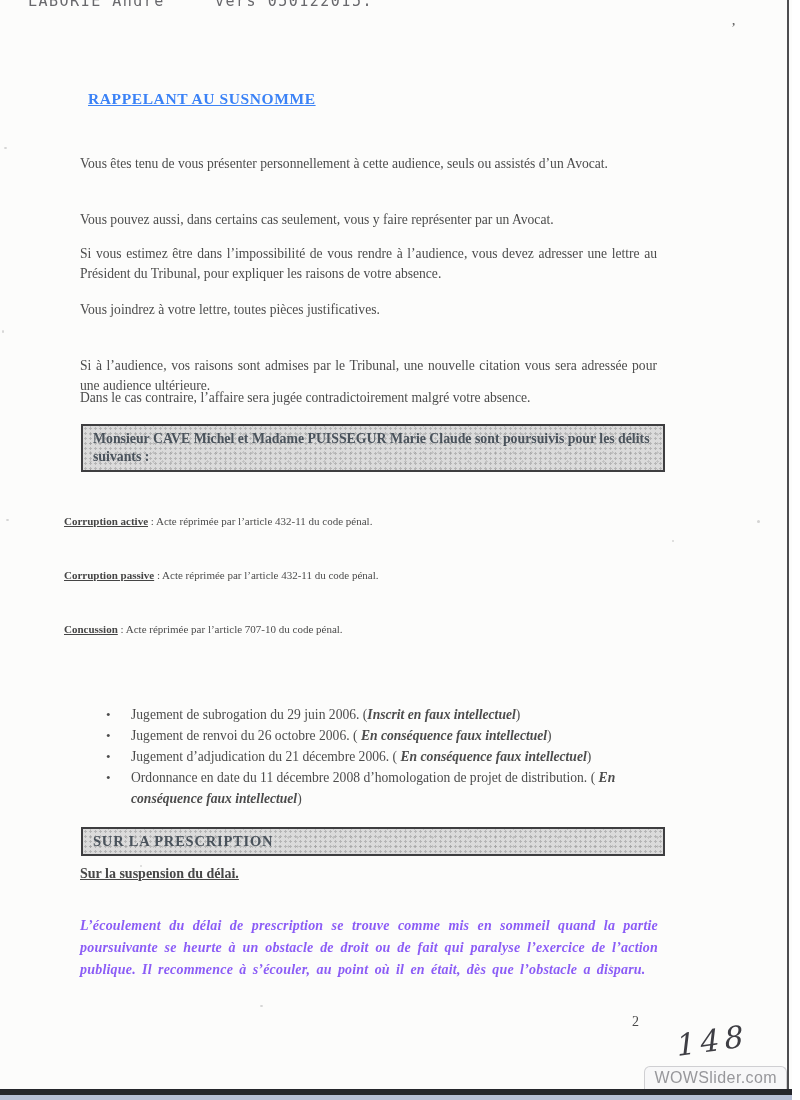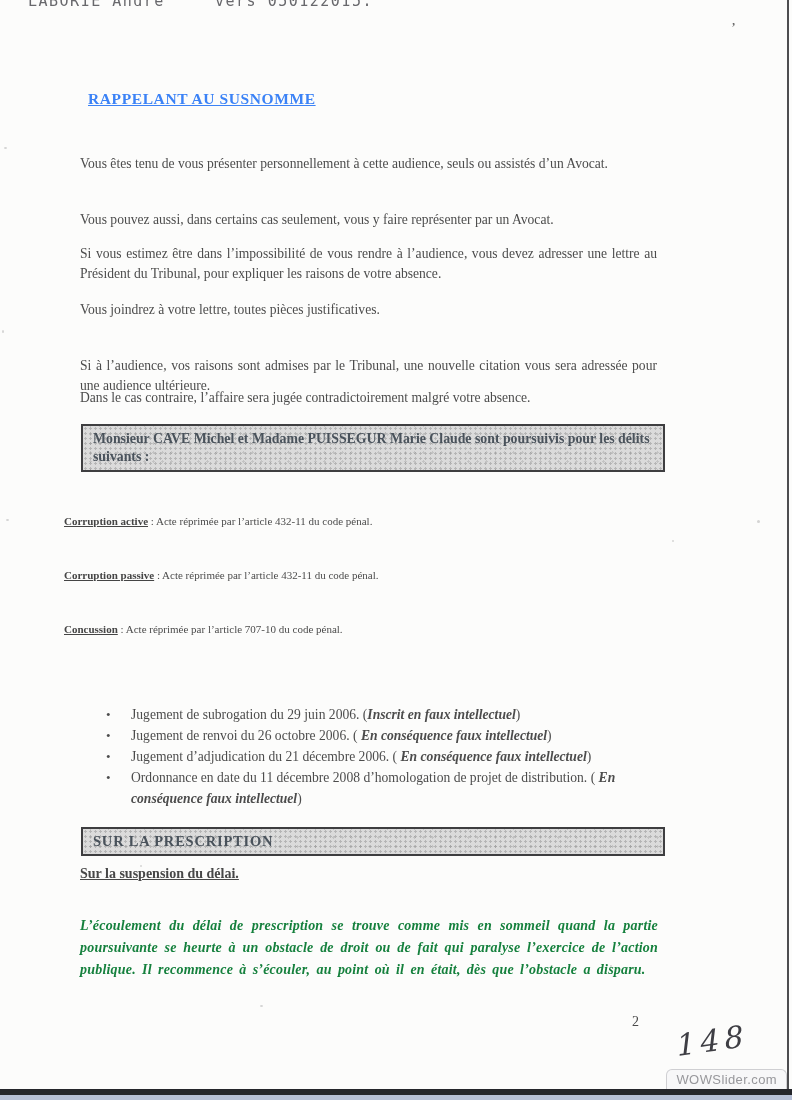--- a/index.html
+++ b/index.html
@@ -73,40 +73,40 @@
 
   .subheading{
     position:absolute;left:80px;top:866px;
     font-size:14px;font-weight:bold;text-decoration:underline;color:#474747;
   }
   .quote{
     position:absolute;left:80px;top:901px;width:578px;
     font-size:14px;line-height:22px;
     font-style:italic;font-weight:bold;
     text-align:justify;letter-spacing:0.2px;word-spacing:2.5px;
-    color:#15803d;
+    color:#8b5cf6;
   }
 
   .page-number{
     position:absolute;left:632px;top:1014px;
     font-size:14px;color:#4a4a4a;
   }
   .folio{
     position:absolute;left:678px;top:1028px;
     font-family:"DejaVu Serif",serif;
     font-style:italic;
     font-size:30px;letter-spacing:5px;color:#3e3e44;
     transform:rotate(-8deg) skewX(-4deg);
     transform-origin:left bottom;
   }
 
   .watermark{
     position:absolute;right:5px;bottom:10px;
     font-family:"Liberation Sans",sans-serif;
-    font-size:13px;letter-spacing:0.4px;color:#97979b;
+    font-size:16px;letter-spacing:0.4px;color:#97979b;
     background:#f7f7f8;border:1px solid #cfcfd2;border-bottom:none;
     border-radius:6px 6px 0 0;
     padding:2px 9px 3px;
   }
   .edge-line{
     position:absolute;top:0;bottom:10px;right:3px;width:2px;
     background:#4d4d50;
   }
   .bottom-bar{
     position:absolute;left:0;right:0;bottom:5px;height:6px;

